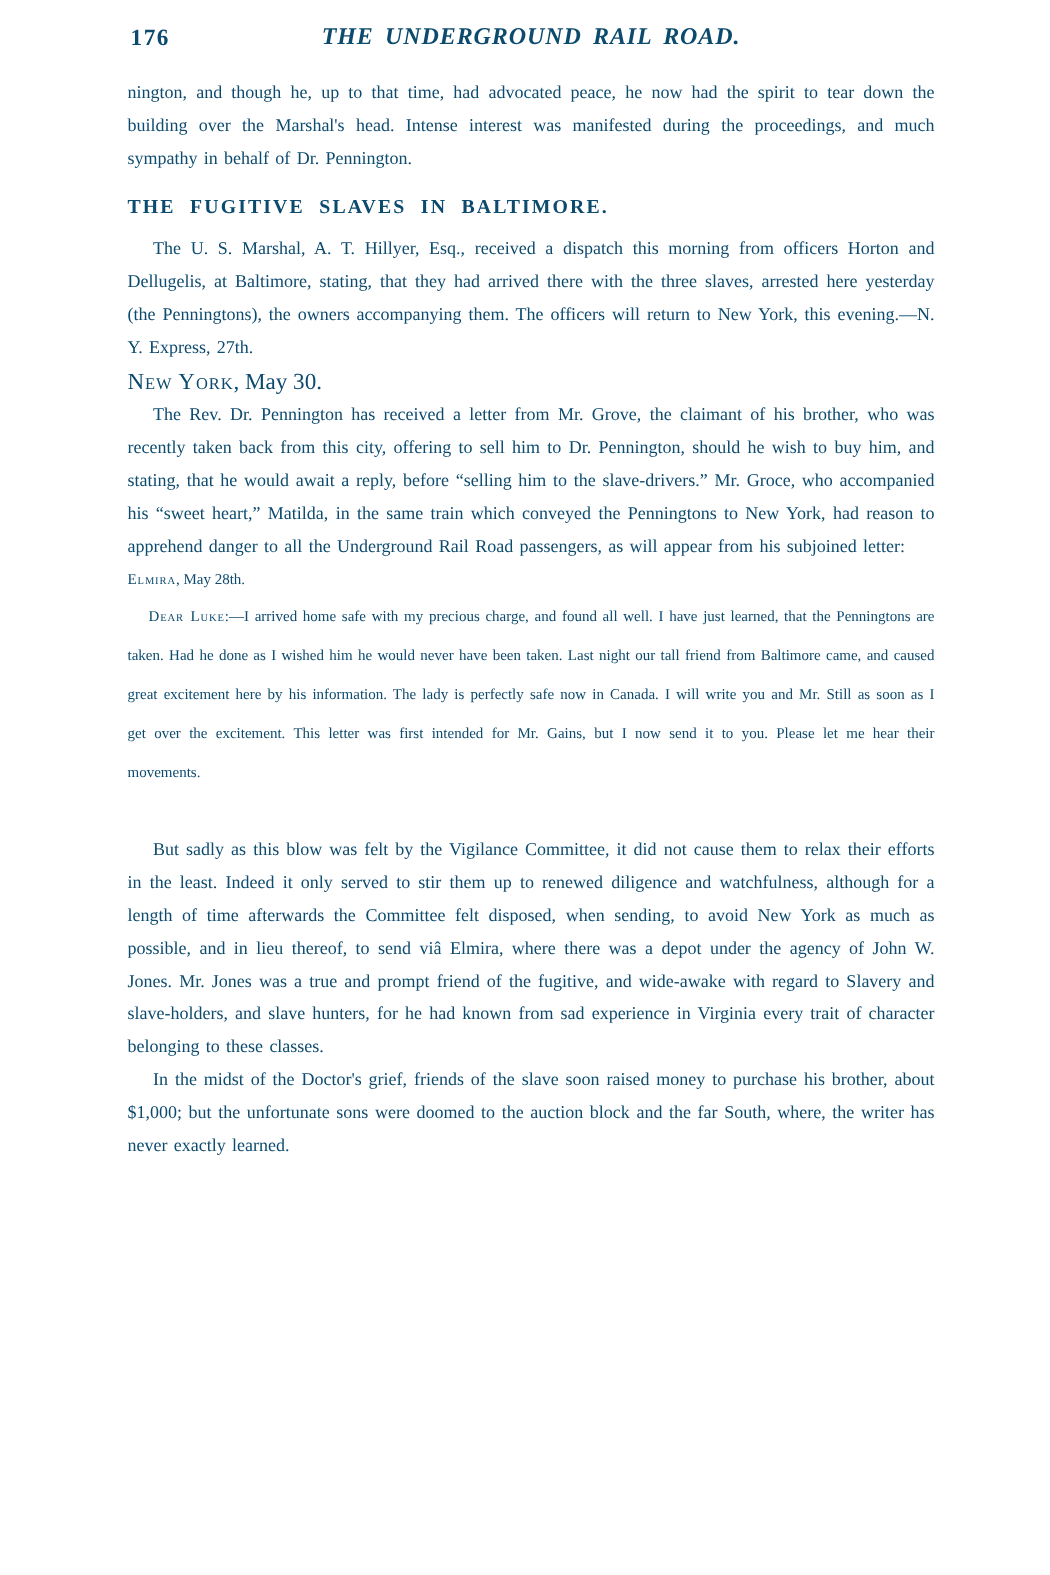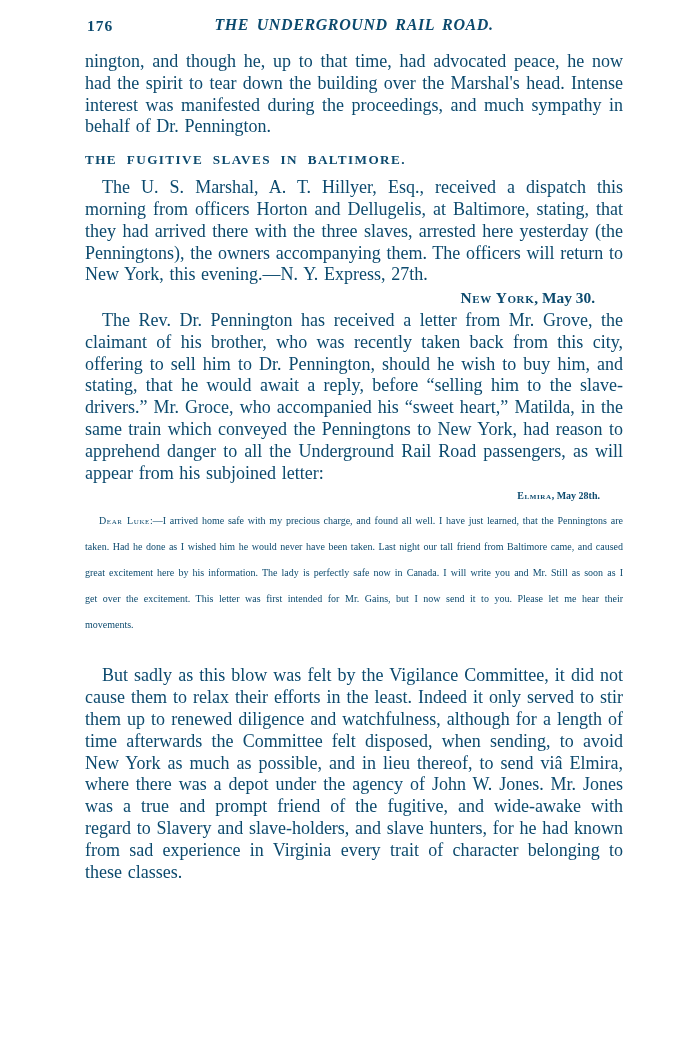--- a/index.html
+++ b/index.html
@@ -25,41 +25,40 @@
     font-weight: 700; font-size: 15.5px; letter-spacing: 1px;
   }
   .runtitle {
     position: absolute; left: 0; right: 0; top: 0;
     text-align: center;
     font-weight: 700; font-style: italic;
     font-size: 16px; letter-spacing: 0.6px; word-spacing: 3px;
   }
   p { margin: 0; }
   .body {
-    font-size: 18px;
+    font-size: 12px;
     line-height: 21.8px;
     text-align: justify;
     text-indent: 17px;
     word-spacing: 1.2px;
   }
   .nofirst { text-indent: 0; }
   .secthead {
     margin: 14px 0 9px 0;
     font-size: 13.2px;
     font-weight: 700;
     letter-spacing: 1.4px;
     word-spacing: 5px;
   }
   .dateline {
-    text-align: right;
+    text-align: left;
     padding-right: 28px;
     font-size: 15.4px;
     line-height: 21.8px;
     margin: 1px 0;
-    font-weight: bold;
   }
   .letter { margin-top: 3px; }
   .letter .dateline.small {
     font-size: 10px;
     line-height: 18px;
     padding-right: 23px;
     margin: 2px 0 3px 0;
   }
   .letterbody {
     font-size: 10px;
@@ -100,15 +99,16 @@
 
     <p class="body">The Rev. Dr. Pennington has received a letter from Mr. Grove, the claimant of his brother, who was recently taken back from this city, offering to sell him to Dr. Pennington, should he wish to buy him, and stating, that he would await a reply, before “selling him to the slave-drivers.” Mr. Groce, who accompanied his “sweet heart,” Matilda, in the same train which conveyed the Penningtons to New York, had reason to apprehend danger to all the Underground Rail Road passengers, as will appear from his subjoined letter:</p>
 
     <div class="letter">
       <p class="dateline small"><span class="sc">Elmira</span><span>, May 28th.</span></p>
       <p class="letterbody"><span class="sc">Dear Luke</span><span>:—I arrived home safe with my precious charge, and found all well. I have just learned, that the Penningtons are taken. Had he done as I wished him he would never have been taken. Last night our tall friend from Baltimore came, and caused great excitement here by his information. The lady is perfectly safe now in Canada. I will write you and Mr. Still as soon as I get over the excitement. This letter was first intended for Mr. Gains, but I now send it to you. Please let me hear their movements.</span></p>
     </div>
 
     <p class="body gap"><span>But sadly as this blow was felt by the Vigilance Committee, it did not cause them to relax their efforts in the least. Indeed it only served to stir them up to renewed diligence and watchfulness, although for a length of time afterwards the Committee felt disposed, when sending, to avoid New York as much as possible, and in lieu thereof, to send </span><span class="it">viâ</span><span> Elmira, where there was a depot under the agency of John W. Jones. Mr. Jones was a true and prompt friend of the fugitive, and wide-awake with regard to Slavery and slave-holders, and slave hunters, for he had known from sad experience in Virginia every trait of character belonging to these classes.</span></p>
 
+    <p class="body">In the midst of the Doctor's grief, friends of the slave soon raised money to purchase his brother, about $1,000; but the unfortunate sons were doomed to the auction block and the far South, where, the writer has never exactly learned.</p>
 
   </div>
 </div>
 
 </body></html>

